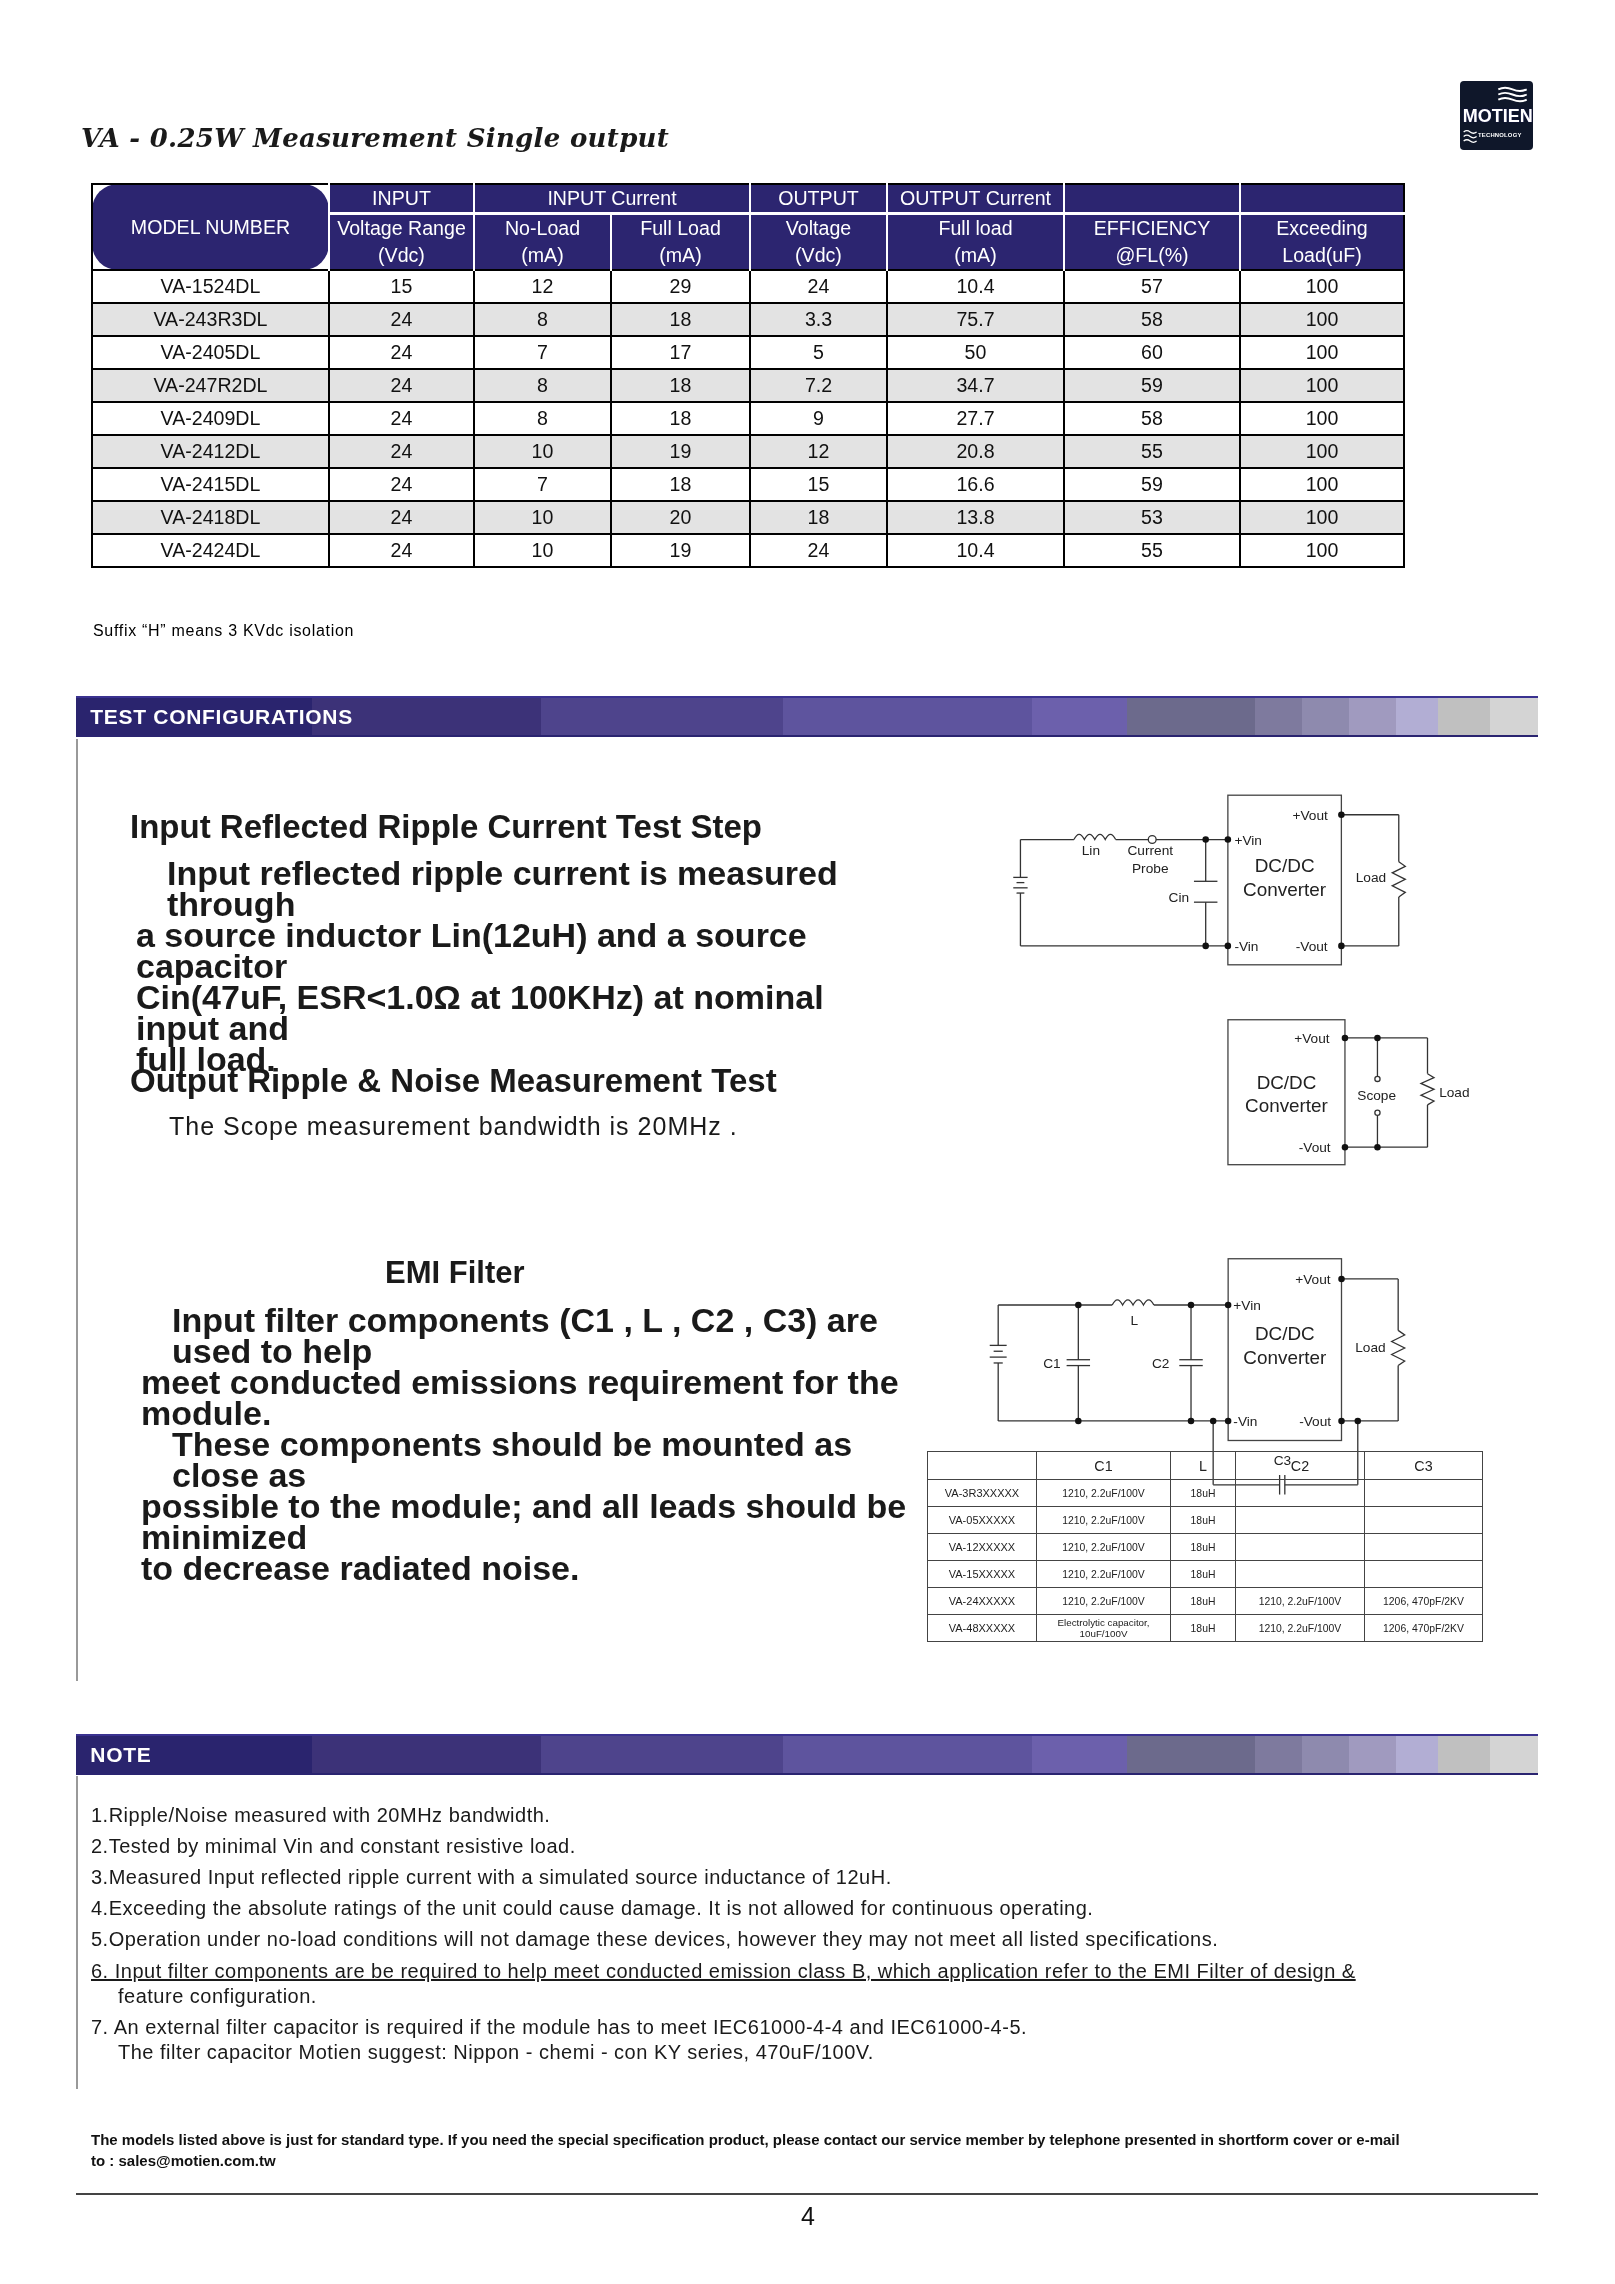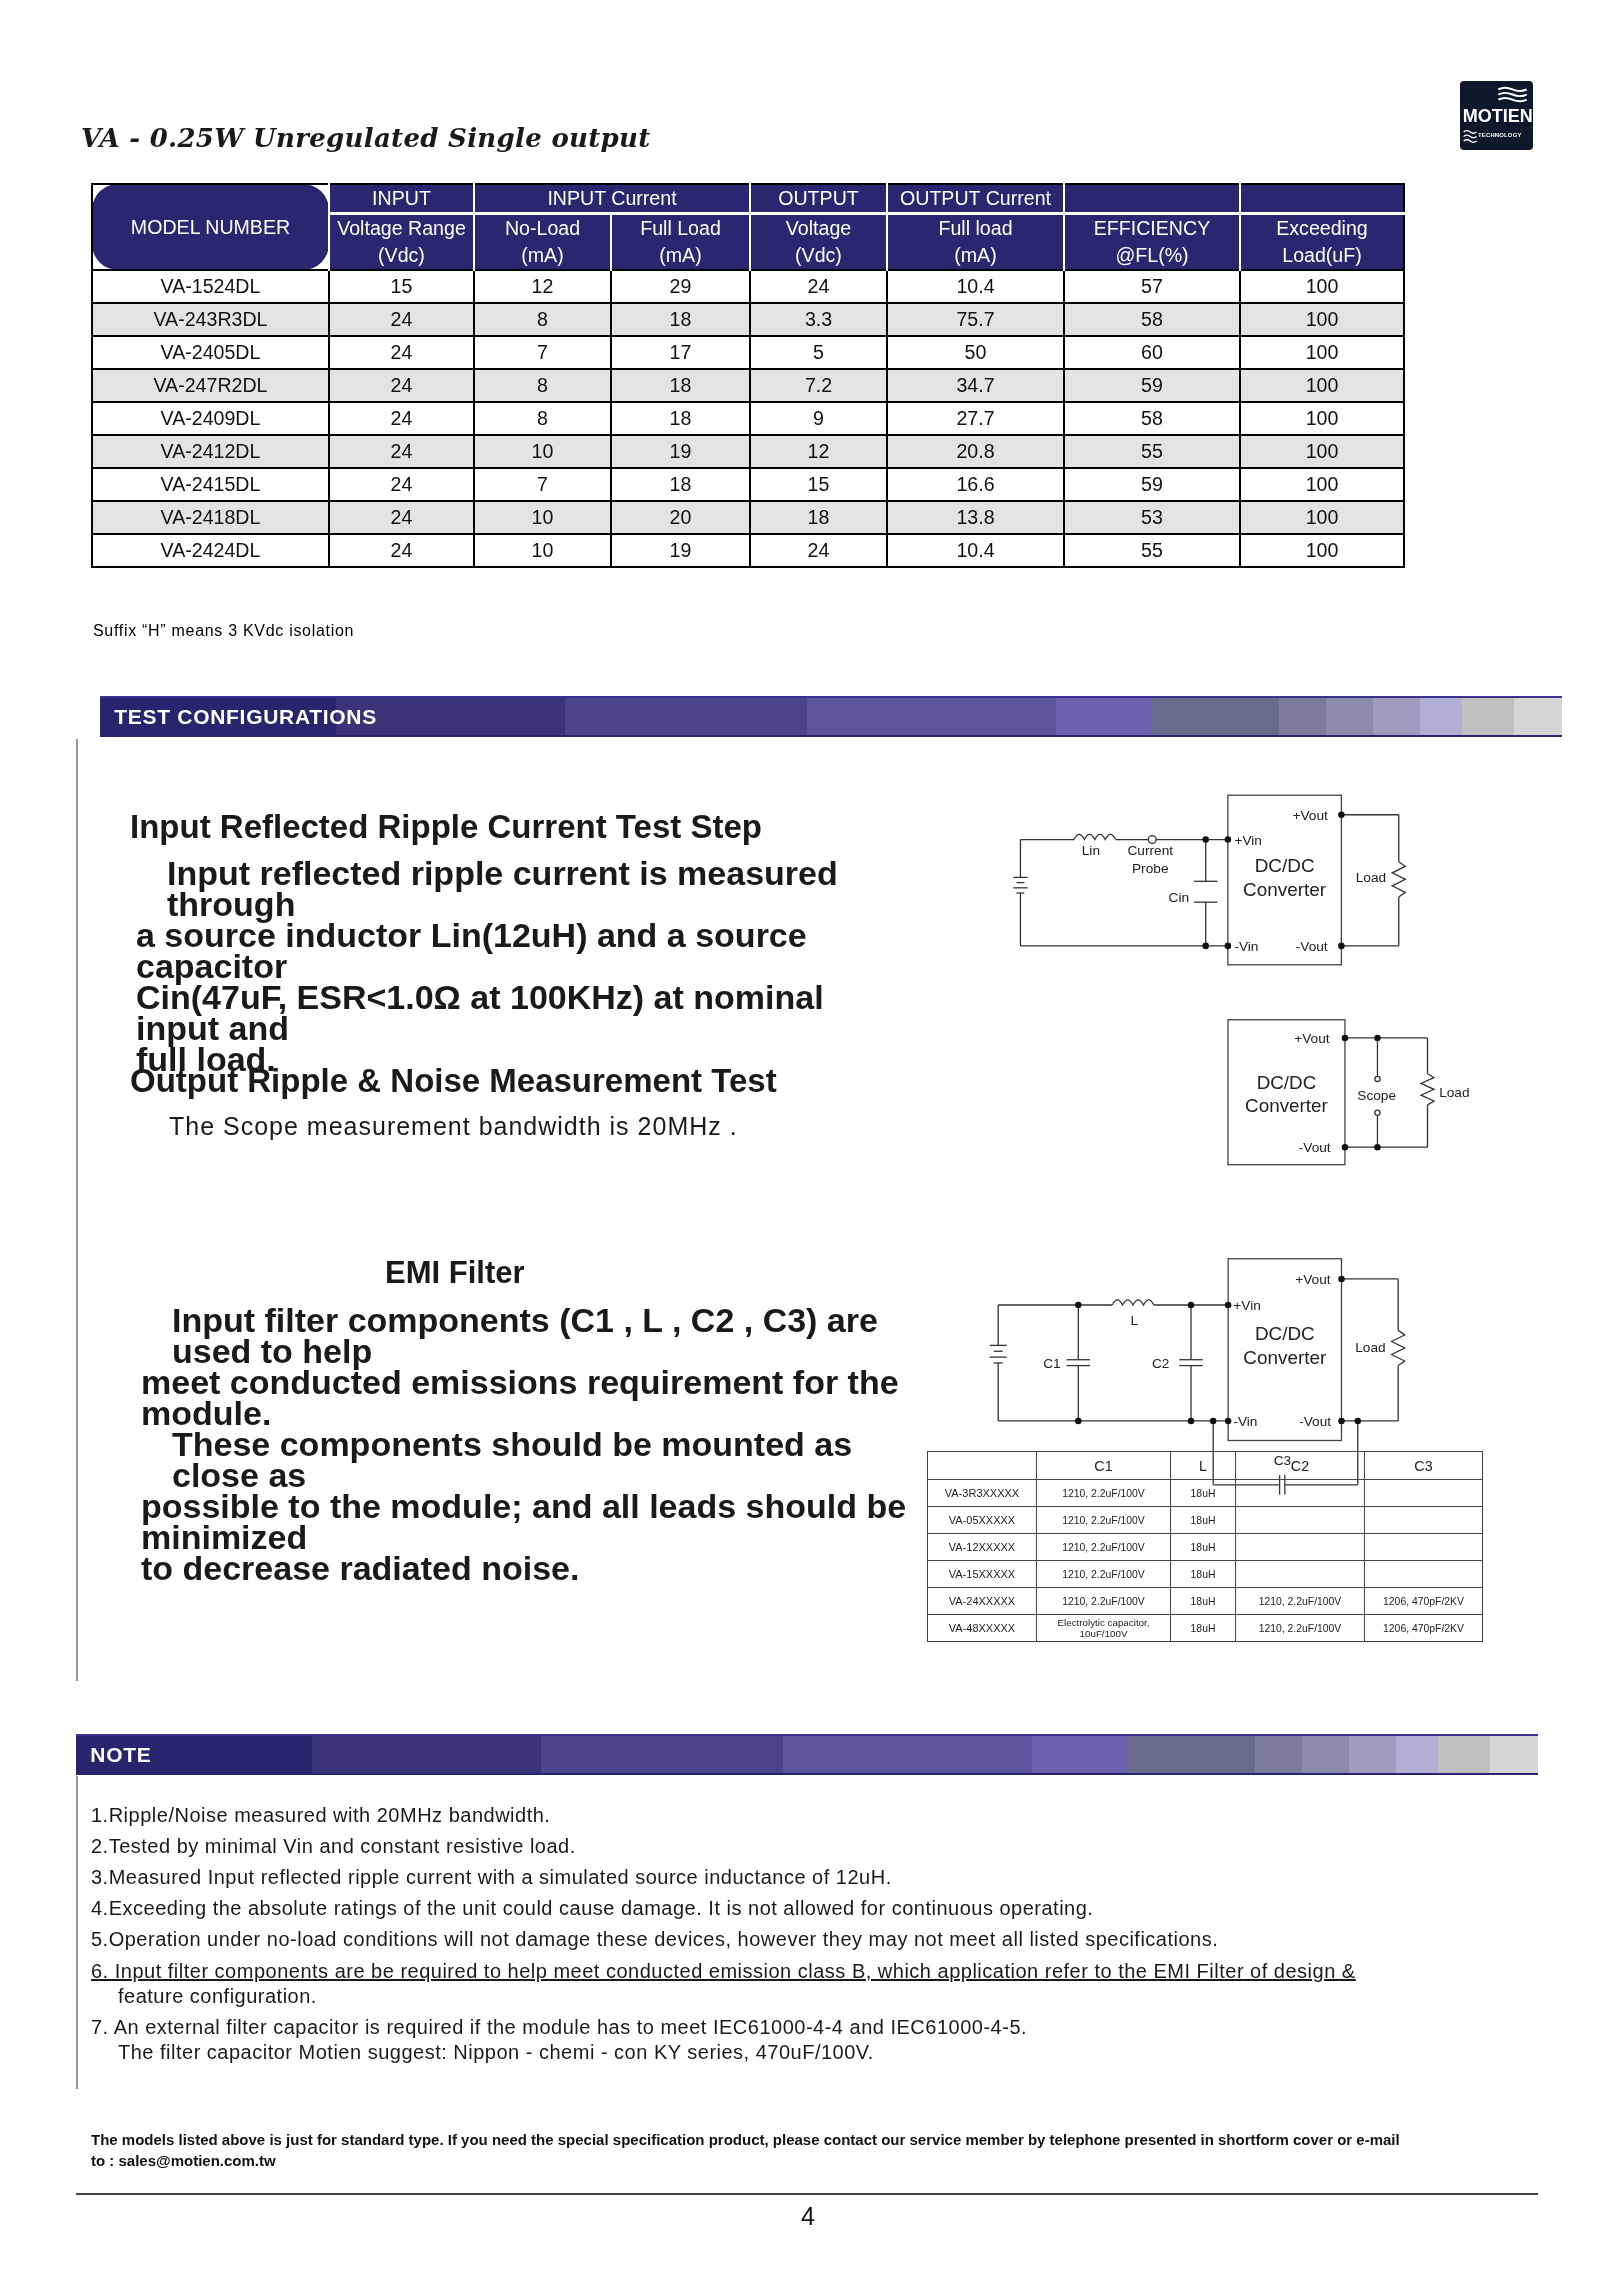--- a/index.html
+++ b/index.html
@@ -64,21 +64,21 @@
 
   .footer-text { left: 91px; top: 2129px; width: 1447px; font-size: 15px; font-weight: bold; line-height: 21px; color: #111; }
   .footer-rule { left: 76px; top: 2193px; width: 1462px; height: 2px; background: #444; }
   .page-num { left: 0; width: 1616px; top: 2202px; text-align: center; font-size: 25px; color: #111; }
 
   svg text { font-family: "Liberation Sans", sans-serif; }
 </style>
 </head>
 <body>
 
-<div class="abs doc-title">VA - 0.25W Unregulated Single output</div>
+<div class="abs doc-title">VA - 0.25W Measurement Single output</div>
 
 <div class="abs logo">
   <svg class="waves" viewBox="0 0 48 26">
     <path d="M2 5 Q12 0 24 5 T46 5" stroke="#fff" stroke-width="3" fill="none"></path>
     <path d="M2 13 Q12 8 24 13 T46 13" stroke="#fff" stroke-width="3" fill="none"></path>
     <path d="M2 21 Q12 16 24 21 T46 21" stroke="#fff" stroke-width="3" fill="none"></path>
   </svg>
   <div class="brand">MOTIEN</div>
   <svg class="wave2" viewBox="0 0 22 26">
     <path d="M1 6 Q6 2 11 6 T21 6" stroke="#fff" stroke-width="2" fill="none"></path>
@@ -217,21 +217,21 @@
         <td>24</td>
         <td>10.4</td>
         <td>55</td>
         <td>100</td>
     </tr>
   </tbody>
 </table>
 
 <div class="abs suffix-note">Suffix “H” means 3 KVdc isolation</div>
 
-<div class="abs section-bar" style="top:696px;margin-left:24px;">
+<div class="abs section-bar" style="top:696px;">
   <div class="seg" style="width:236px;background:#2a246e"></div>
   <div class="seg" style="width:229px;background:#3c3278"></div>
   <div class="seg" style="width:242px;background:#4e448c"></div>
   <div class="seg" style="width:250px;background:#5e549e"></div>
   <div class="seg" style="width:95px;background:#6c60ac"></div>
   <div class="seg" style="width:128px;background:#6c6a8c"></div>
   <div class="seg" style="width:47px;background:#7e7a9e"></div>
   <div class="seg" style="width:47px;background:#8e8aae"></div>
   <div class="seg" style="width:47px;background:#a09abf"></div>
   <div class="seg" style="width:42px;background:#b2aed4"></div>

